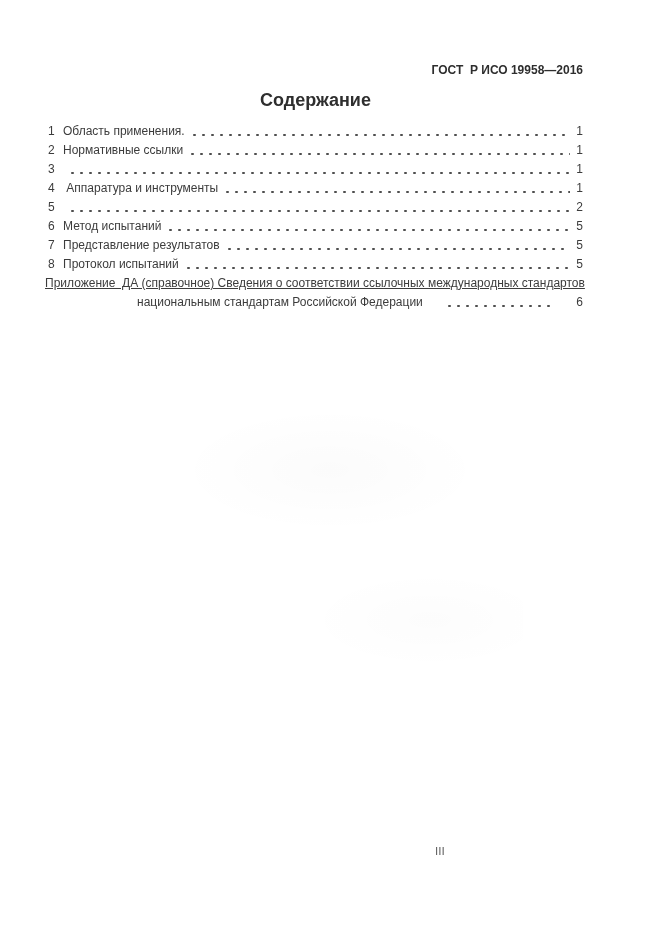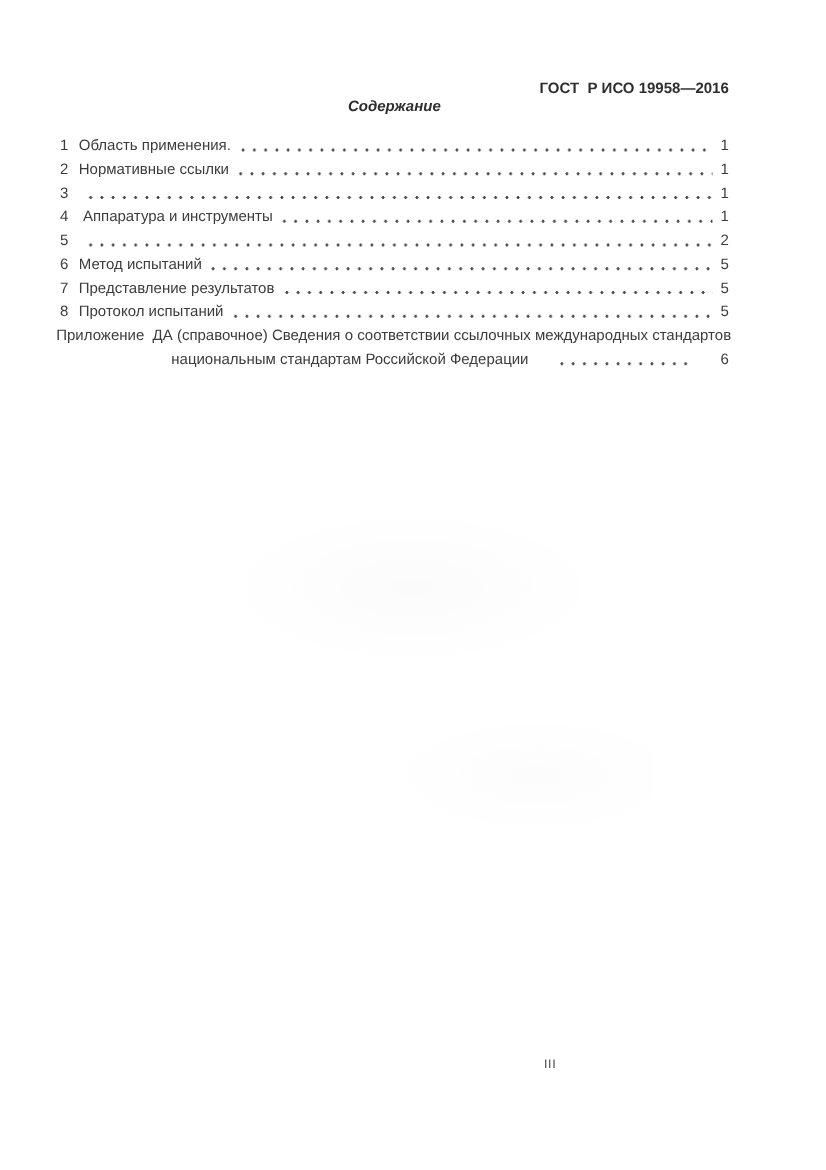--- a/index.html
+++ b/index.html
@@ -29,26 +29,26 @@
   .doc-header {
     padding-top: 63px;
     text-align: right;
     font-size: 12px;
     font-weight: 700;
     color: #2e2e2e;
     white-space: pre;
     line-height: 14px;
   }
   .doc-title {
+    margin-top: 15px;
     text-align: center;
-    font-size: 12px;
+    font-size: 18px;
     font-weight: 700;
     color: #2e2e2e;
     line-height: 16px;
-    font-style: italic;
   }
   .toc {
     margin-top: 14px;
     font-size: 12px;
   }
   .toc-row {
     display: flex;
     align-items: flex-end;
     height: 19px;
     line-height: 19px;
@@ -73,20 +73,21 @@
   .toc-page {
     flex: none;
     min-width: 10px;
     text-align: right;
   }
   .appendix-line1 {
     height: 19px;
     line-height: 19px;
     white-space: pre;
     margin-left: -3px;
+    text-decoration: underline;
   }
   .appendix-line2 {
     display: flex;
     align-items: flex-end;
     height: 19px;
     line-height: 19px;
     white-space: pre;
     padding-left: 89px;
     gap: 17px;
   }

